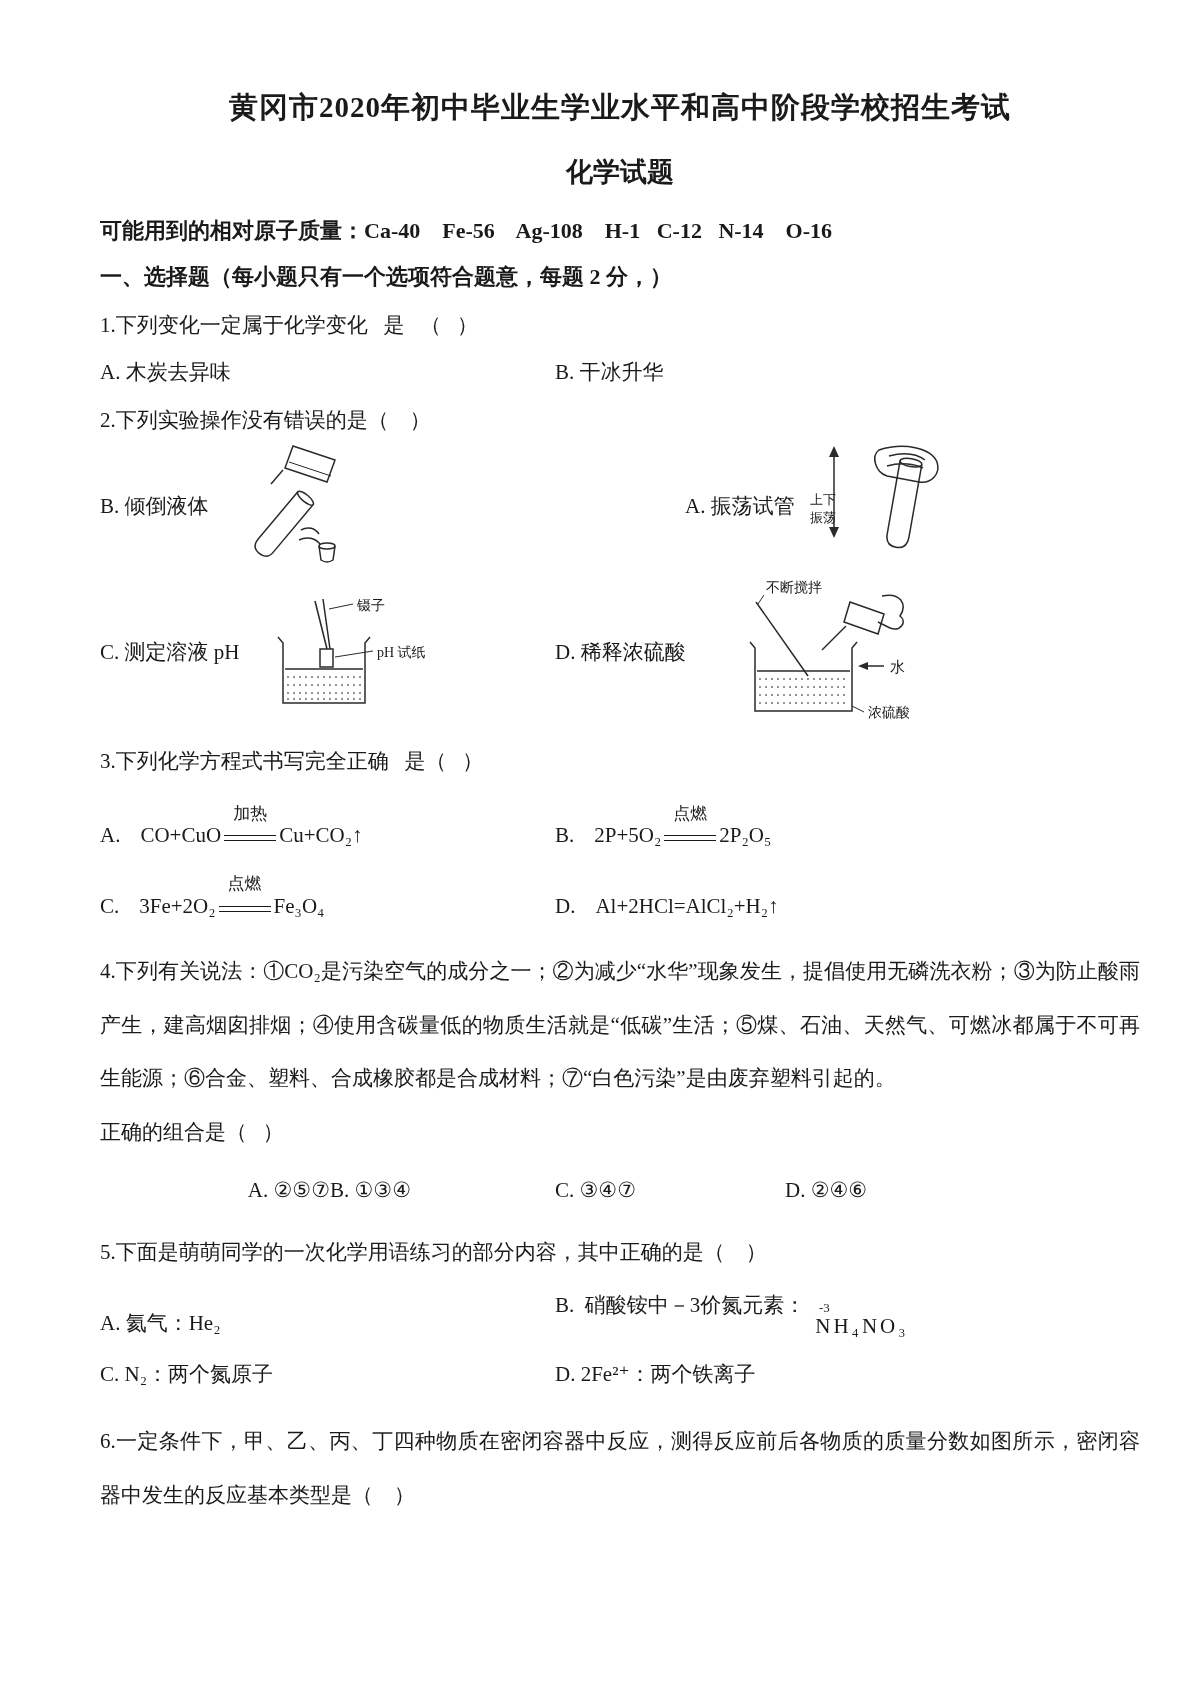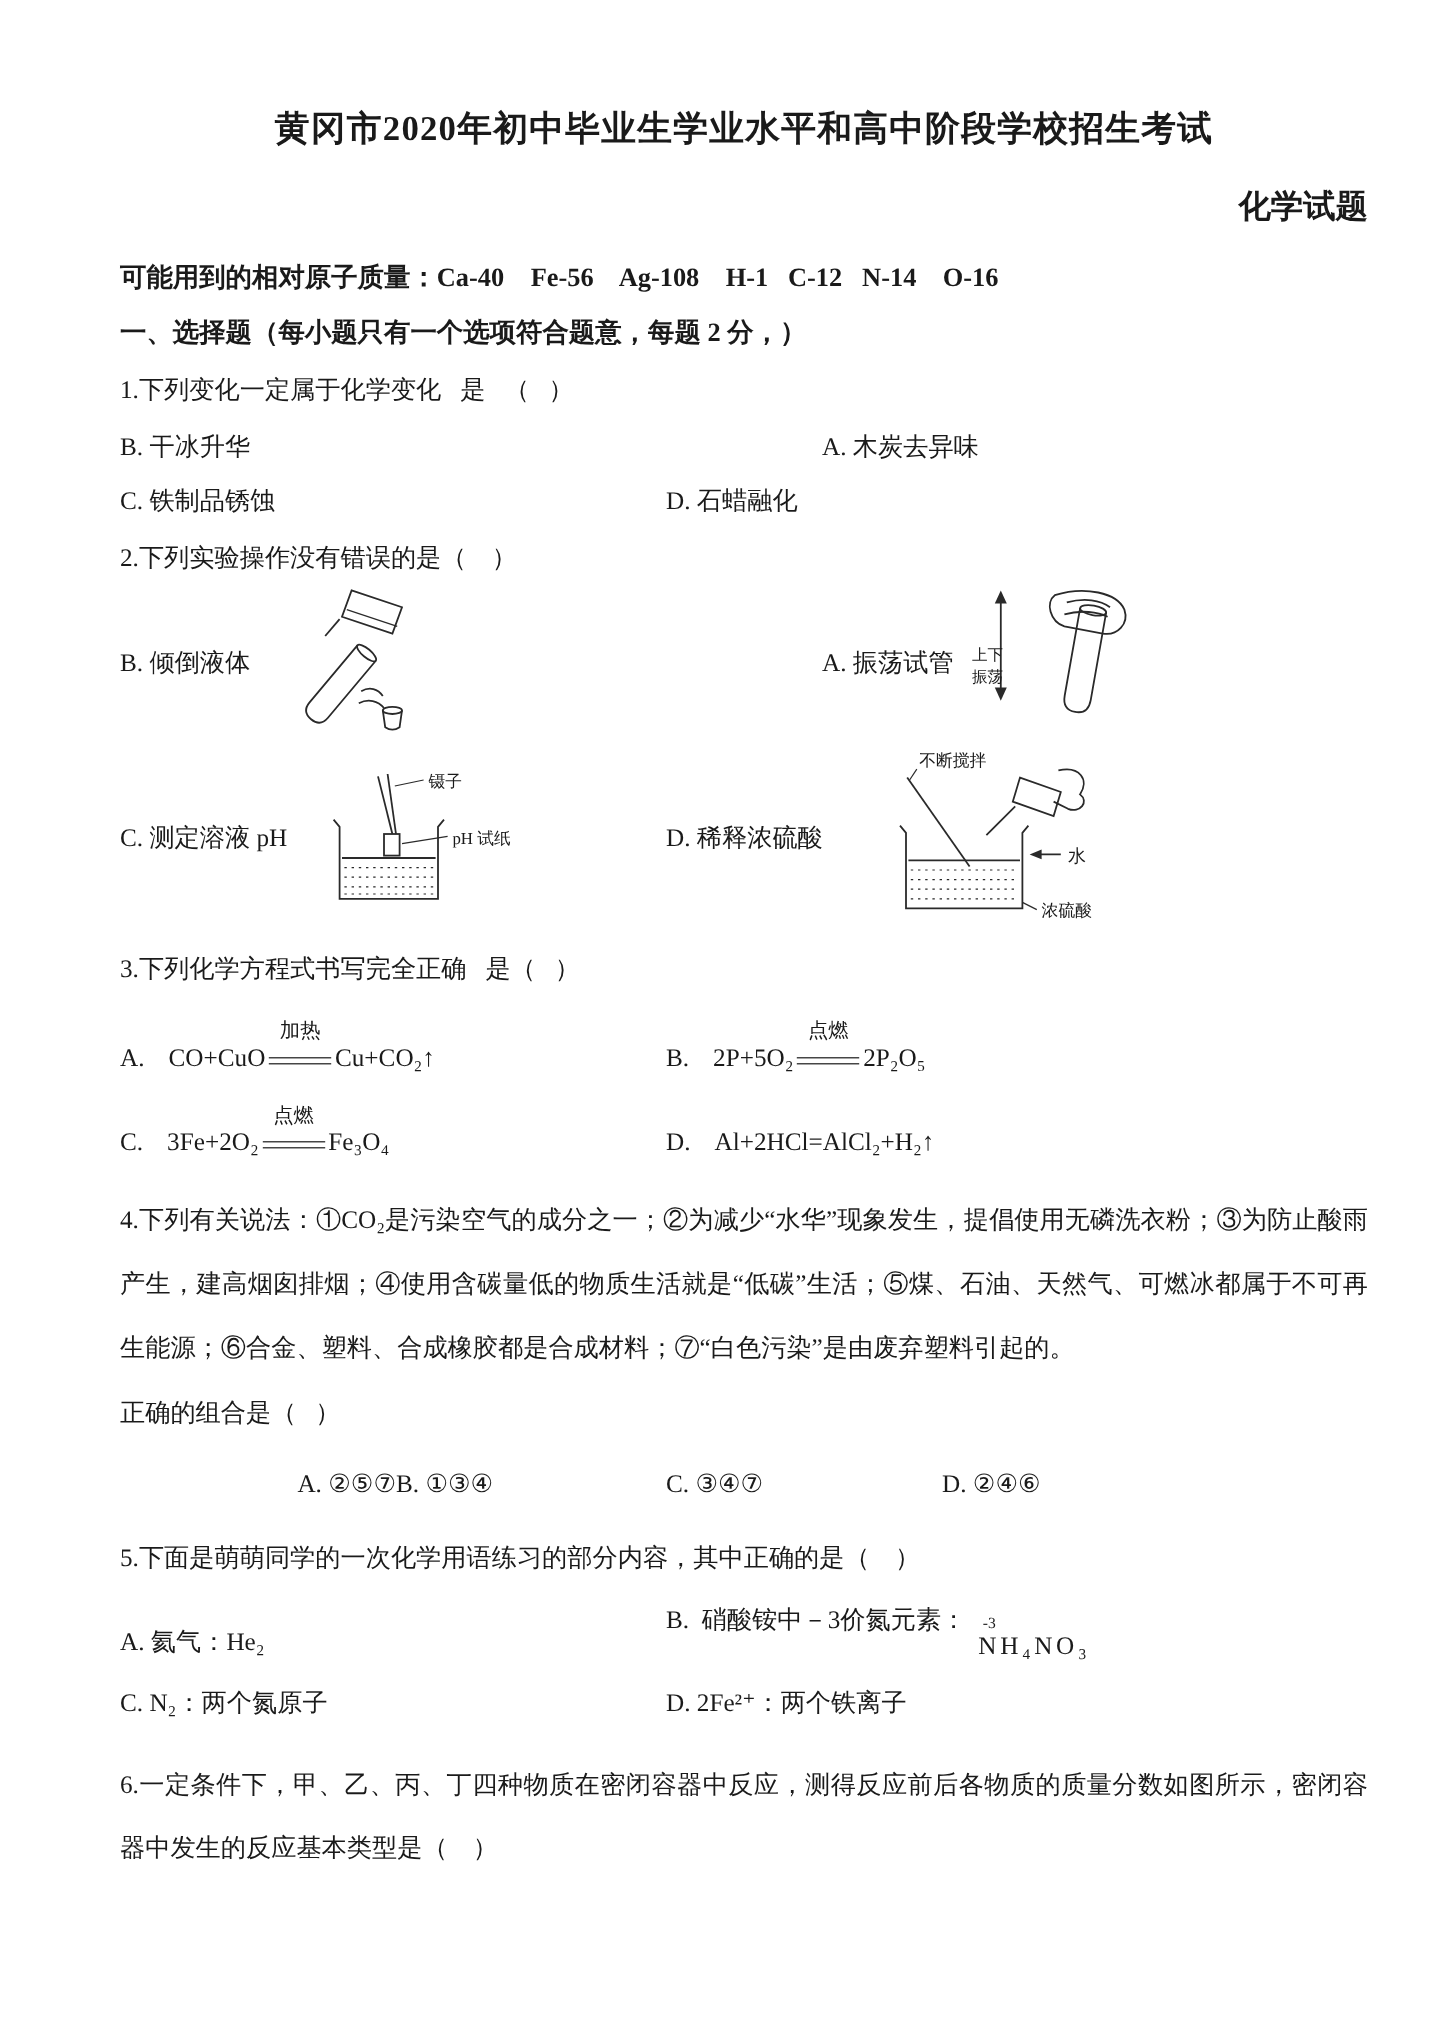--- a/index.html
+++ b/index.html
@@ -8,21 +8,21 @@
     width:1200px;height:1698px;
     box-sizing:border-box;
     padding:88px 60px 0 100px;
     background:#ffffff;
     color:#1a1a1a;
     font-family:"Liberation Serif","DejaVu Serif",serif;
     overflow:hidden;
   }
   .pre{white-space:pre-wrap;}
   .title{font-size:29px;font-weight:bold;text-align:center;letter-spacing:1px;}
-  .subtitle{font-size:27px;font-weight:bold;text-align:right;margin-top:26px;}
+  .subtitle{font-size:27px;font-weight:bold;text-align:center;margin-top:26px;}
   .masses{font-size:22px;font-weight:bold;margin-top:26px;}
   .section{font-size:22px;font-weight:bold;margin-top:16px;}
   .stem{font-size:21px;margin-top:18px;line-height:1.5;}
   .opt-row{display:flex;font-size:21px;margin-top:16px;line-height:1.4;}
   .cell{flex:1;}
   .cell.first{flex:0 0 455px;}
   .opt-row4{display:flex;font-size:21px;margin-top:8px;line-height:2.2;}
   .c4a{flex:0 0 230px;text-align:right;} .c4b{flex:0 0 225px;} .c4c{flex:0 0 230px;} .c4d{flex:1;}
   
   .fig-row{display:flex;margin-top:4px;}
@@ -57,26 +57,22 @@
 <div class="page">
 
   <div class="title">黄冈市2020年初中毕业生学业水平和高中阶段学校招生考试</div>
   <div class="subtitle">化学试题</div>
   <div class="masses pre">可能用到的相对原子质量：Ca-40    Fe-56    Ag-108    H-1   C-12   N-14    O-16</div>
   <div class="section pre">一、选择题（每小题只有一个选项符合题意，每题 2 分，）</div>
 
   <div>
     <div class="stem pre">1.下列变化一定属于化学变化   是   （   ）</div>
     <div class="opt-row">
+      <div class="cell first">A. 木炭去异味</div>
       <div class="cell">B. 干冰升华</div>
-      <div class="cell first">A. 木炭去异味</div>
-    </div>
-    <div class="opt-row">
-      <div class="cell first">C. 铁制品锈蚀</div>
-      <div class="cell">D. 石蜡融化</div>
     </div>
   </div>
 
   <div>
     <div class="stem pre">2.下列实验操作没有错误的是（    ）</div>
 
     <div class="fig-row">
       <div class="cell figcell">
         <span class="fig-label">B.  倾倒液体</span>
         <svg class="fig-svg" width="130" height="132" viewBox="0 0 130 132" fill="none" stroke="#2a2a2a" stroke-width="1.5">

